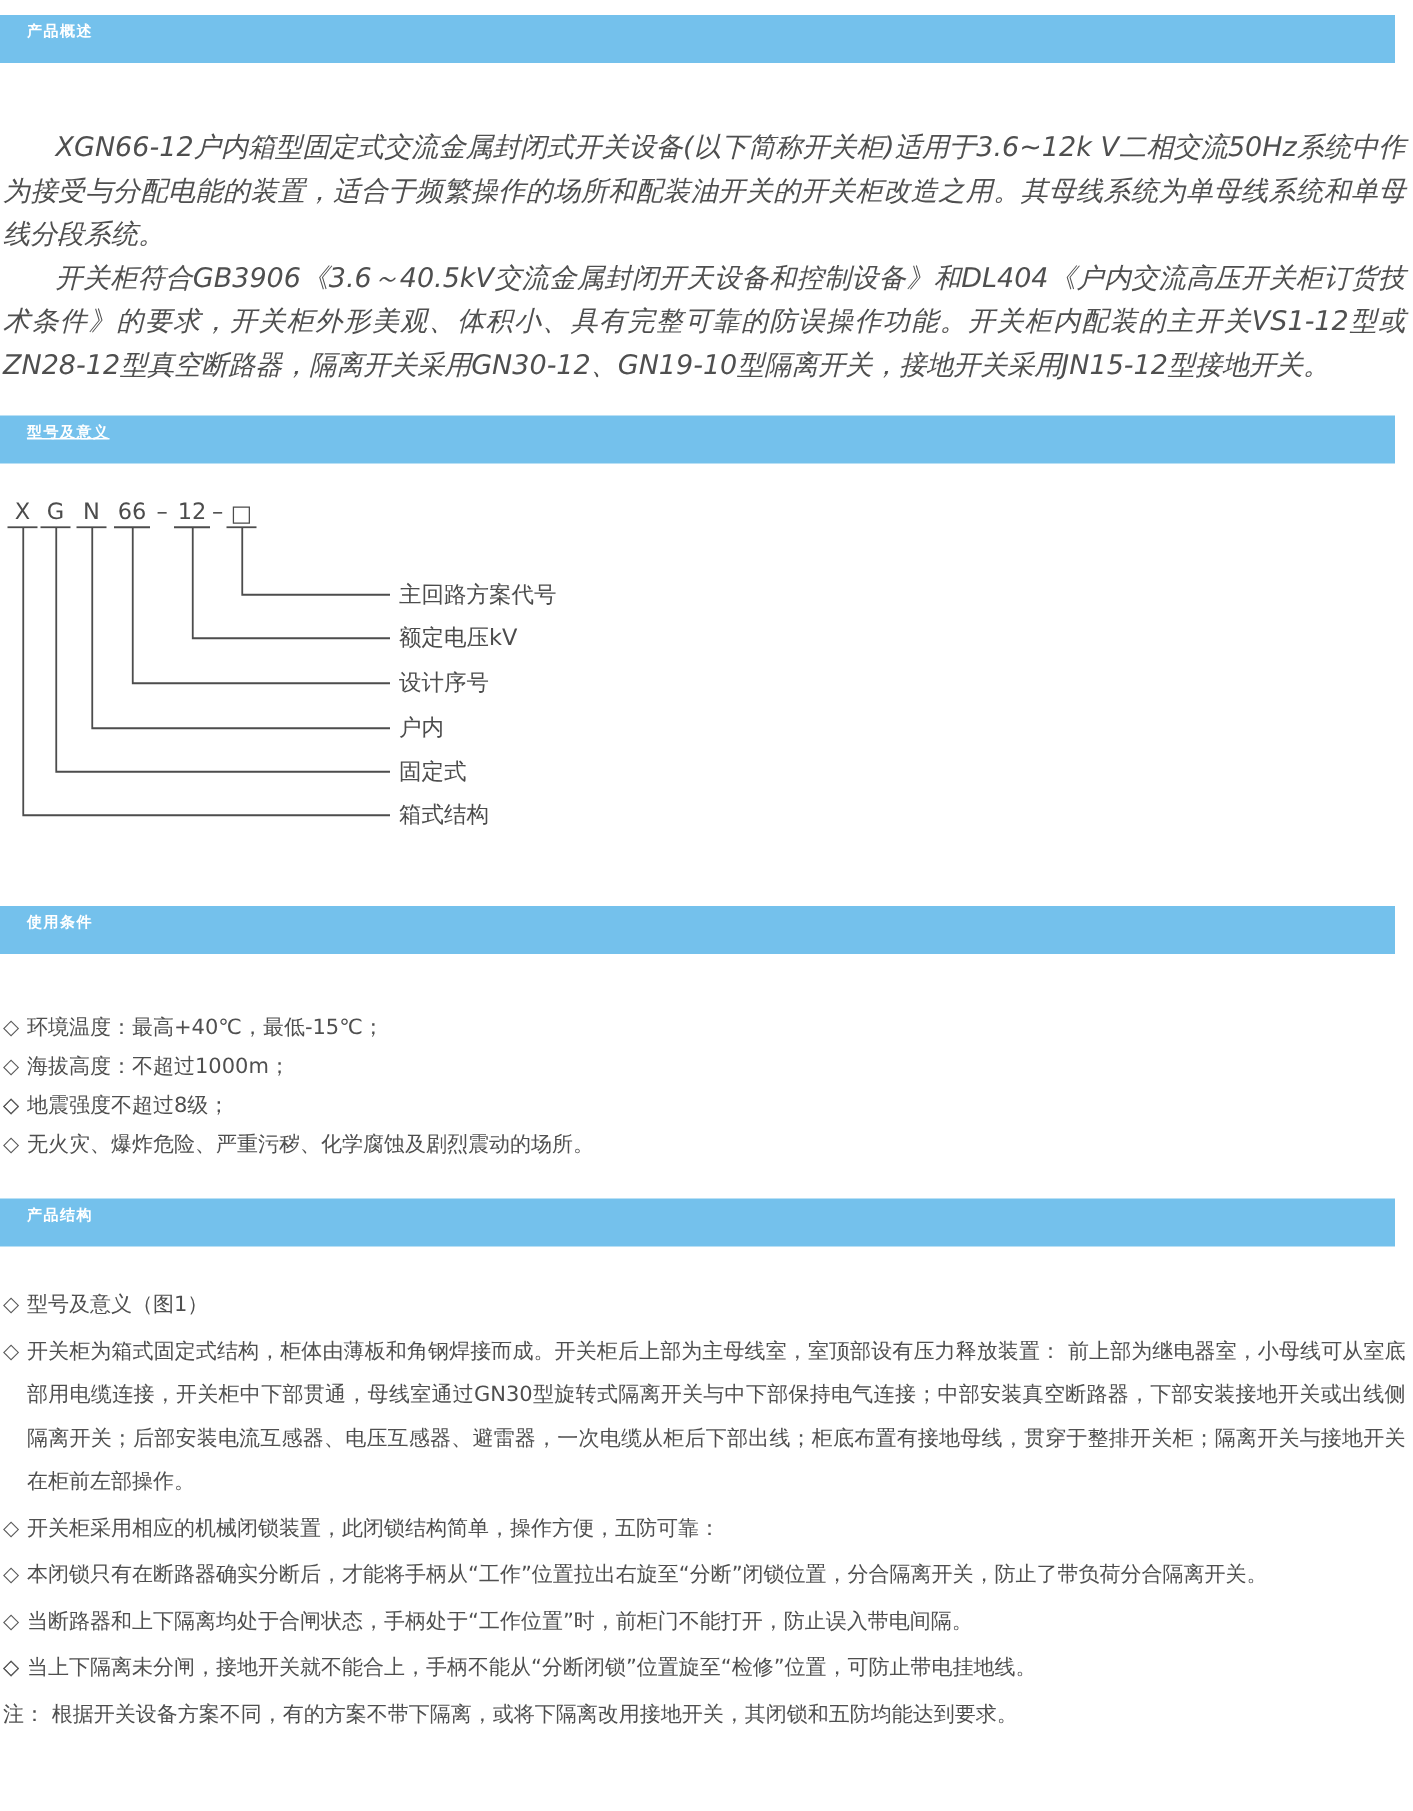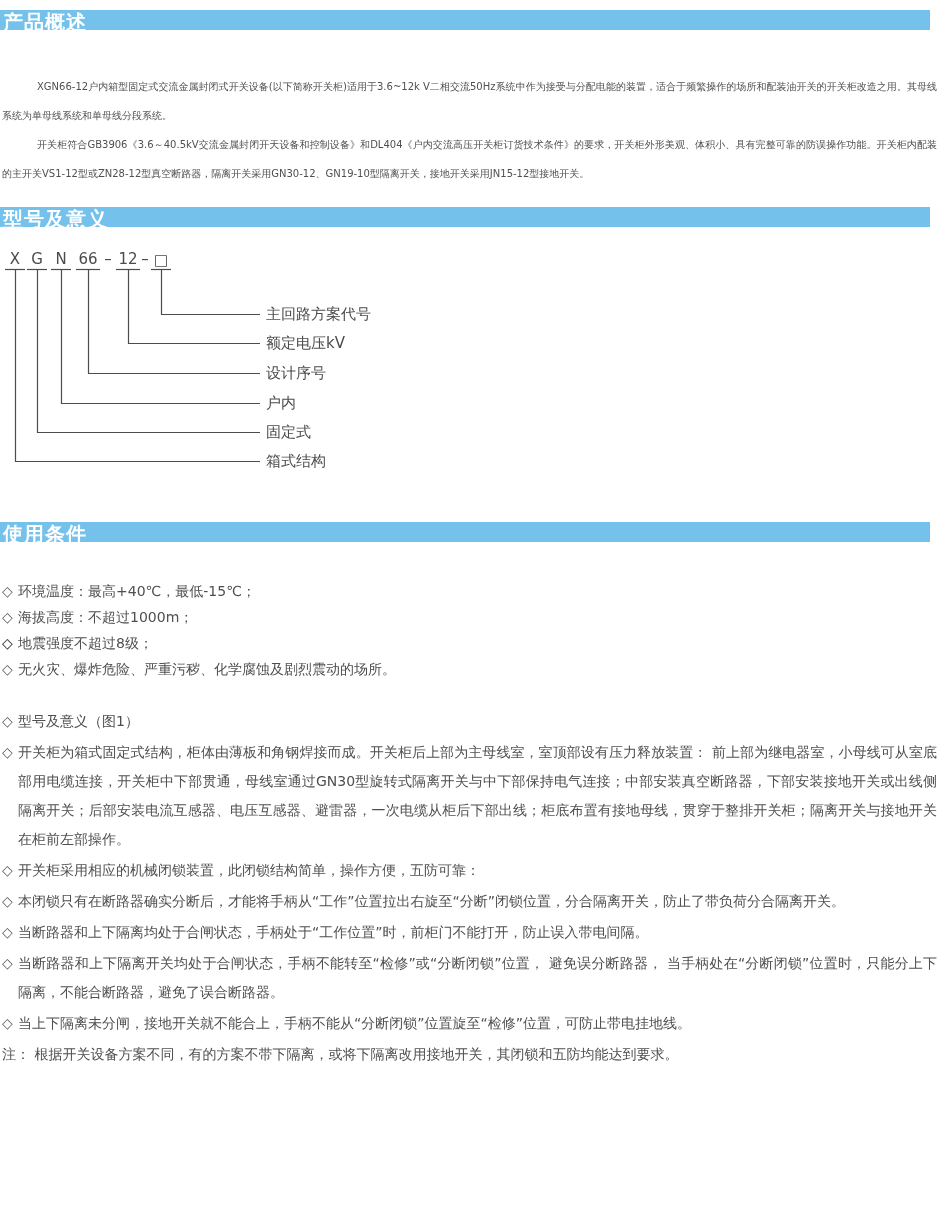--- a/index.html
+++ b/index.html
@@ -4,31 +4,31 @@
 <style>
   html,body { margin:0; padding:0; background:#ffffff; }
   body {
     width:942px; height:1207px; overflow:hidden;
     font-family:"DejaVu Sans","Liberation Sans",sans-serif;
     color:#4f4f4f;
   }
   .page { position:relative; width:942px; height:1207px; background:#fff; }
 
   .section-bar {
-    margin-right:12px; height:20px; line-height:24px;
+    margin-right:12px; height:32px; line-height:24px;
     background:#74c1ec; color:#ffffff;
-    font-size:20px; font-weight:bold; padding-left:3px;
+    font-size:10px; font-weight:bold; padding-left:18px;
     letter-spacing:1px;
   }
   .bar-1 { margin-top:10px; }
   .bar-2 { margin-top:19px;text-decoration:underline; }
   .bar-3 { margin-top:34px; }
   .bar-4 { margin-top:23px; }
 
-  .body-text { font-size:10px; line-height:29px; text-align:justify; margin:0 5px 0 2px; }
+  .body-text { font-size:18px; line-height:29px; text-align:justify; margin:0 5px 0 2px;font-style:italic; }
   .overview-paras { margin-top:42px; }
   .overview-paras p { margin:0; text-indent:35px; }
 
   .model-diagram-wrap { margin-top:22px; margin-left:2px; }
 
   .cond-list { margin-top:36px; font-size:14px; line-height:26px; margin-left:2px; margin-right:5px; }
   .cond-list .li { position:relative; padding-left:16px; }
 
   .struct-list { margin-top:25px; font-size:14px; line-height:29px; margin-left:2px; margin-right:5px; }
   .struct-list .li { position:relative; padding-left:16px; text-align:justify; margin-bottom:2px; }
@@ -111,20 +111,23 @@
     <div class="li">
       <span class="bullet">◇</span>
       <span>地震强度不超过8级；</span>
     </div>
     <div class="li">
       <span class="bullet">◇</span>
       <span>无火灾、爆炸危险、严重污秽、化学腐蚀及剧烈震动的场所。</span>
     </div>
   </div>
 
+  <div class="section-bar bar-4">
+    <span>产品结构</span>
+  </div>
   <div class="struct-list">
     <div class="li">
       <span class="bullet">◇</span>
       <span>型号及意义（图1）</span>
     </div>
     <div class="li">
       <span class="bullet">◇</span>
       <span>开关柜为箱式固定式结构，柜体由薄板和角钢焊接而成。开关柜后上部为主母线室，室顶部设有压力释放装置： 前上部为继电器室，小母线可从室底部用电缆连接，开关柜中下部贯通，母线室通过GN30型旋转式隔离开关与中下部保持电气连接；中部安装真空断路器，下部安装接地开关或出线侧隔离开关；后部安装电流互感器、电压互感器、避雷器，一次电缆从柜后下部出线；柜底布置有接地母线，贯穿于整排开关柜；隔离开关与接地开关在柜前左部操作。</span>
     </div>
     <div class="li">
@@ -134,21 +137,20 @@
     <div class="li">
       <span class="bullet">◇</span>
       <span>本闭锁只有在断路器确实分断后，才能将手柄从“工作”位置拉出右旋至“分断”闭锁位置，分合隔离开关，防止了带负荷分合隔离开关。</span>
     </div>
     <div class="li">
       <span class="bullet">◇</span>
       <span>当断路器和上下隔离均处于合闸状态，手柄处于“工作位置”时，前柜门不能打开，防止误入带电间隔。</span>
     </div>
     <div class="li">
       <span class="bullet">◇</span>
-      <span>当断路器和上下隔离开关均处于合闸状态，手柄不能转至“检修”或“分断闭锁”位置， 避免误分断路器， 当手柄处在“分断闭锁”位置时，只能分上下隔离，不能合断路器，避免了误合断路器。</span>
     </div>
     <div class="li">
       <span class="bullet">◇</span>
       <span>当上下隔离未分闸，接地开关就不能合上，手柄不能从“分断闭锁”位置旋至“检修”位置，可防止带电挂地线。</span>
     </div>
     <div class="note">注： 根据开关设备方案不同，有的方案不带下隔离，或将下隔离改用接地开关，其闭锁和五防均能达到要求。</div>
   </div>
 
 </div>
 

